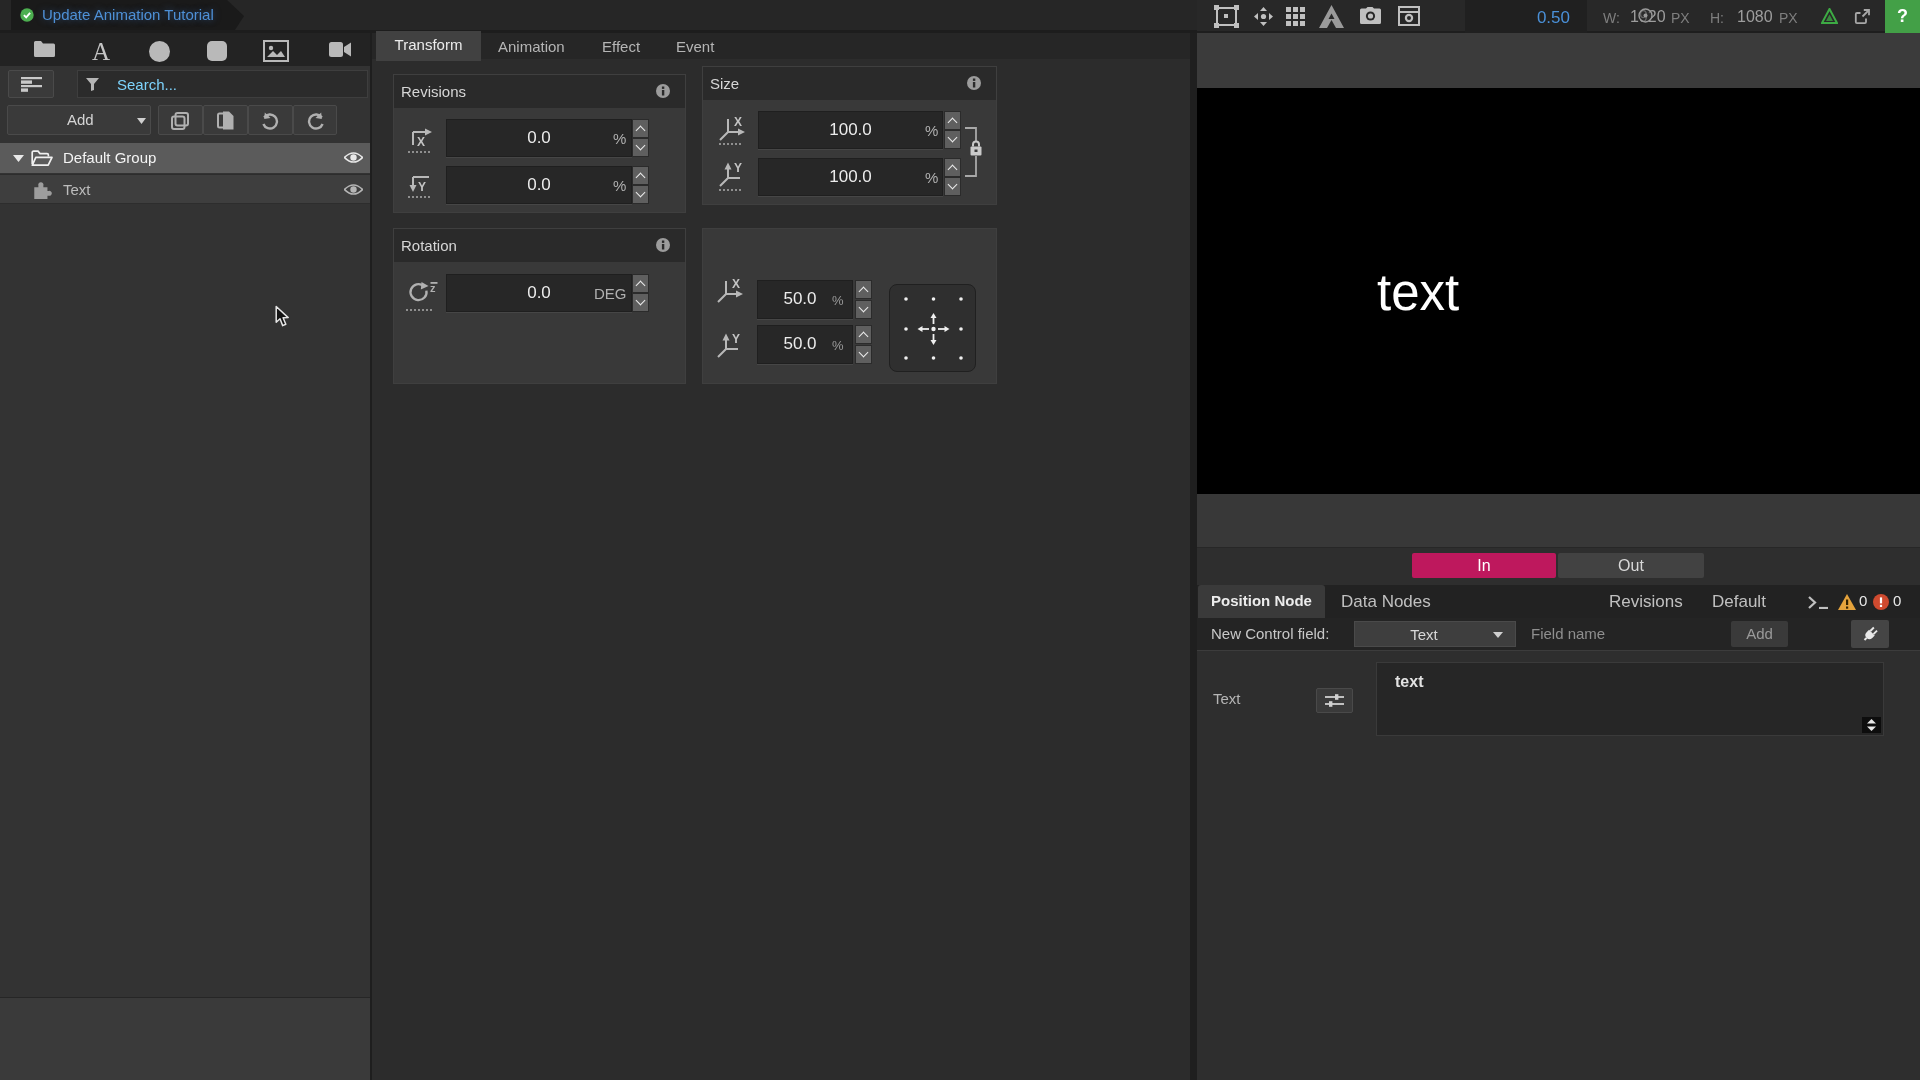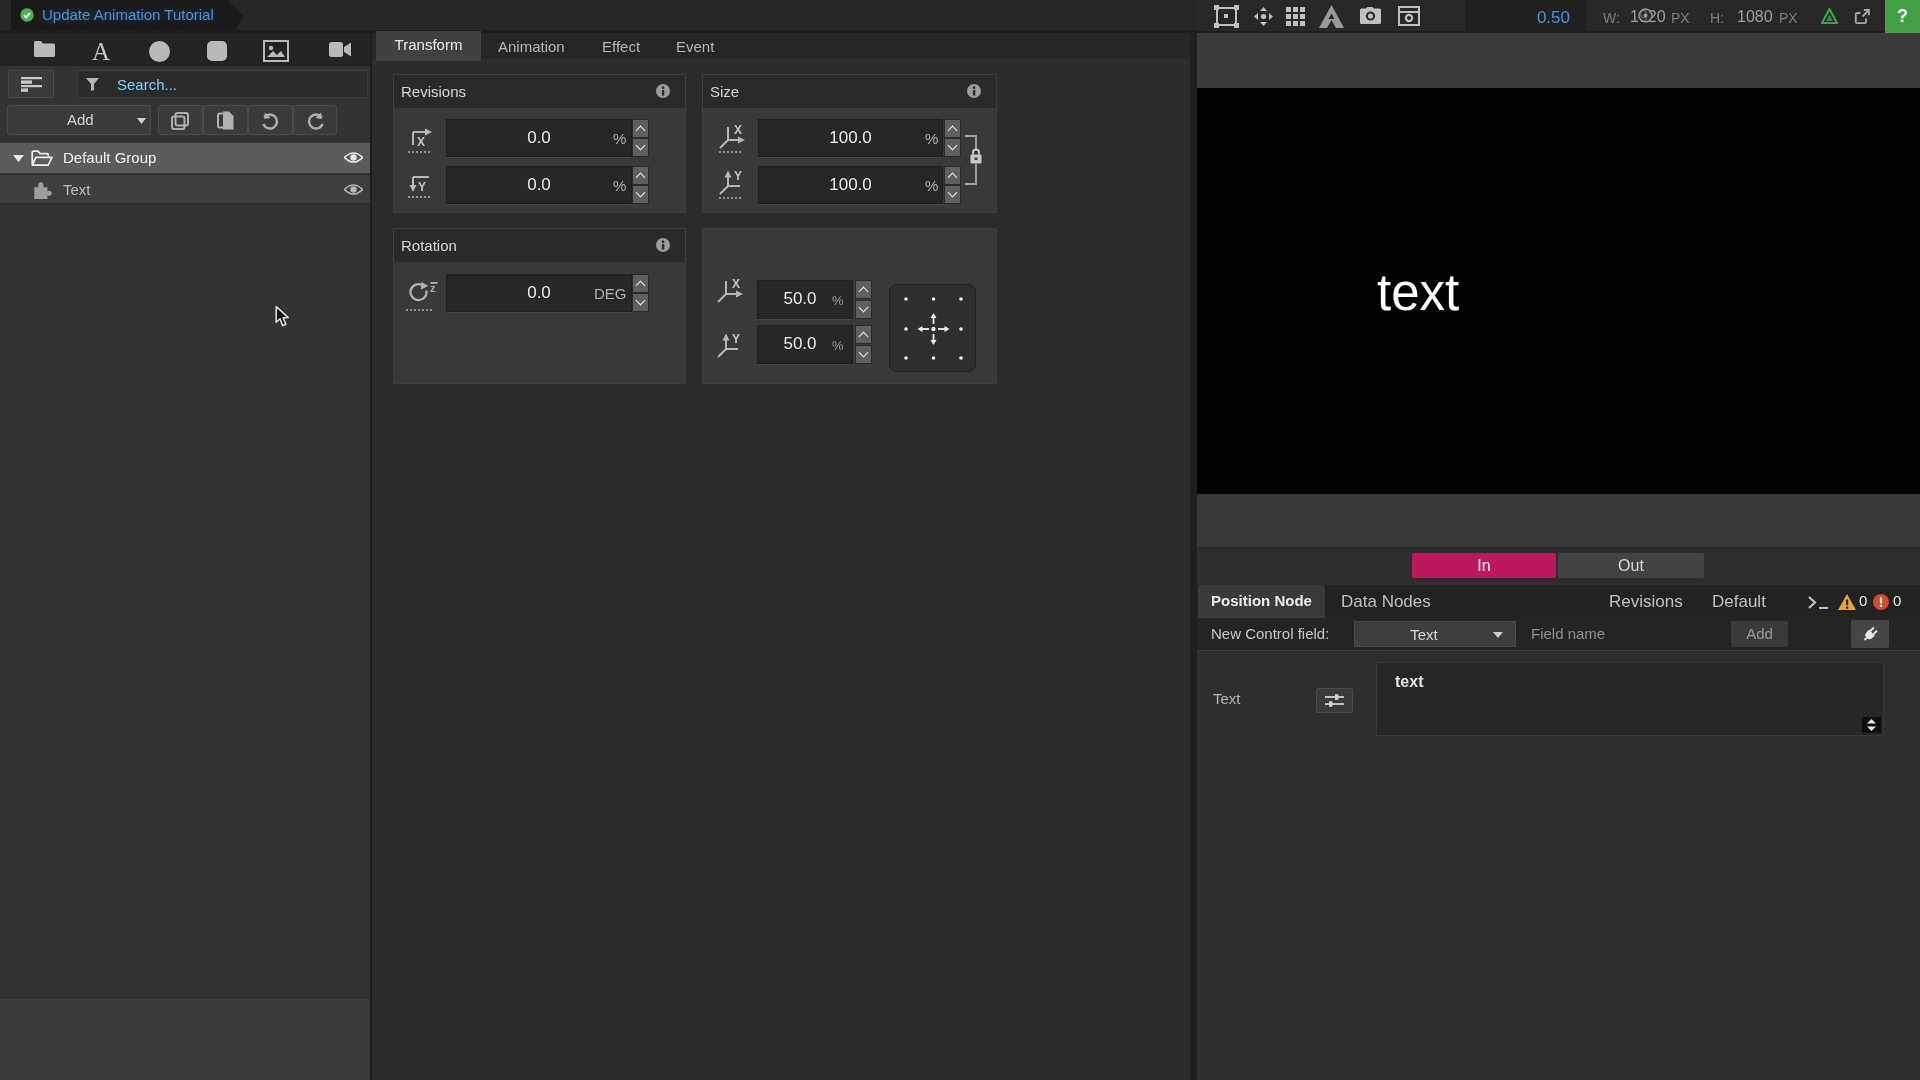--- a/index.html
+++ b/index.html
@@ -313,21 +313,21 @@
         </g>
   </svg>
   <div class="numbox" style="left:52px;top:91px;width:186px;height:38px;">
         <div class="v">0.0</div>
       </div>
   <div class="unit" style="left:219px;top:102px;">%</div>
   <div class="chev up" style="left:238px;top:91px;"></div>
   <div class="chev dn" style="left:238px;top:110px;"></div>
 </div>
 
-<div class="panel" style="left:702px;top:74px;width:295px;height:139px;">
+<div class="panel" style="left:702px;top:66px;width:295px;height:139px;">
   <div class="phead">
         <div class="t">Size</div>
     <svg class="abs" style="right:15px;top:9px" width="14" height="14" viewBox="0 0 14 14">
       <circle cx="7" cy="7" r="7" fill="#9c9c9c"></circle>
           <rect x="5.9" y="2.5" width="2.4" height="2.4" fill="#2a2a2a"></rect>
           <rect x="5.9" y="6" width="2.4" height="5.5" fill="#2a2a2a"></rect>
     </svg>
   </div>
   <svg class="icn" style="left:16px;top:48px" width="30" height="36" viewBox="0 0 30 36">
     <g stroke="#b8b8b8" stroke-width="2" fill="none">

